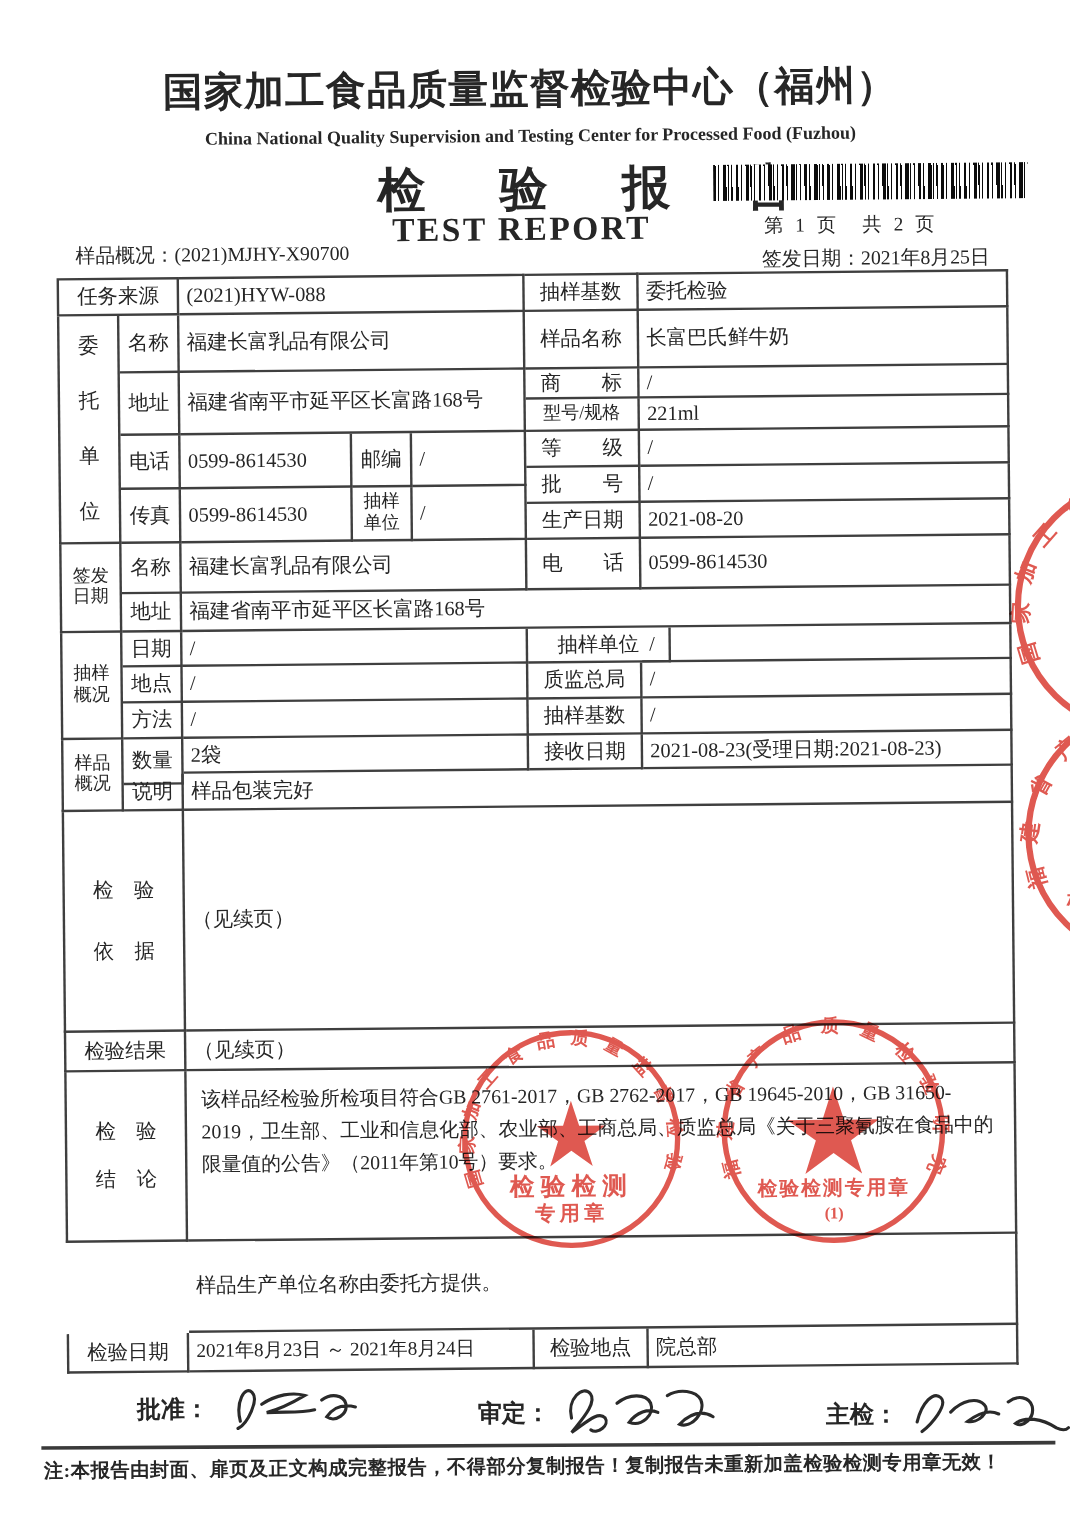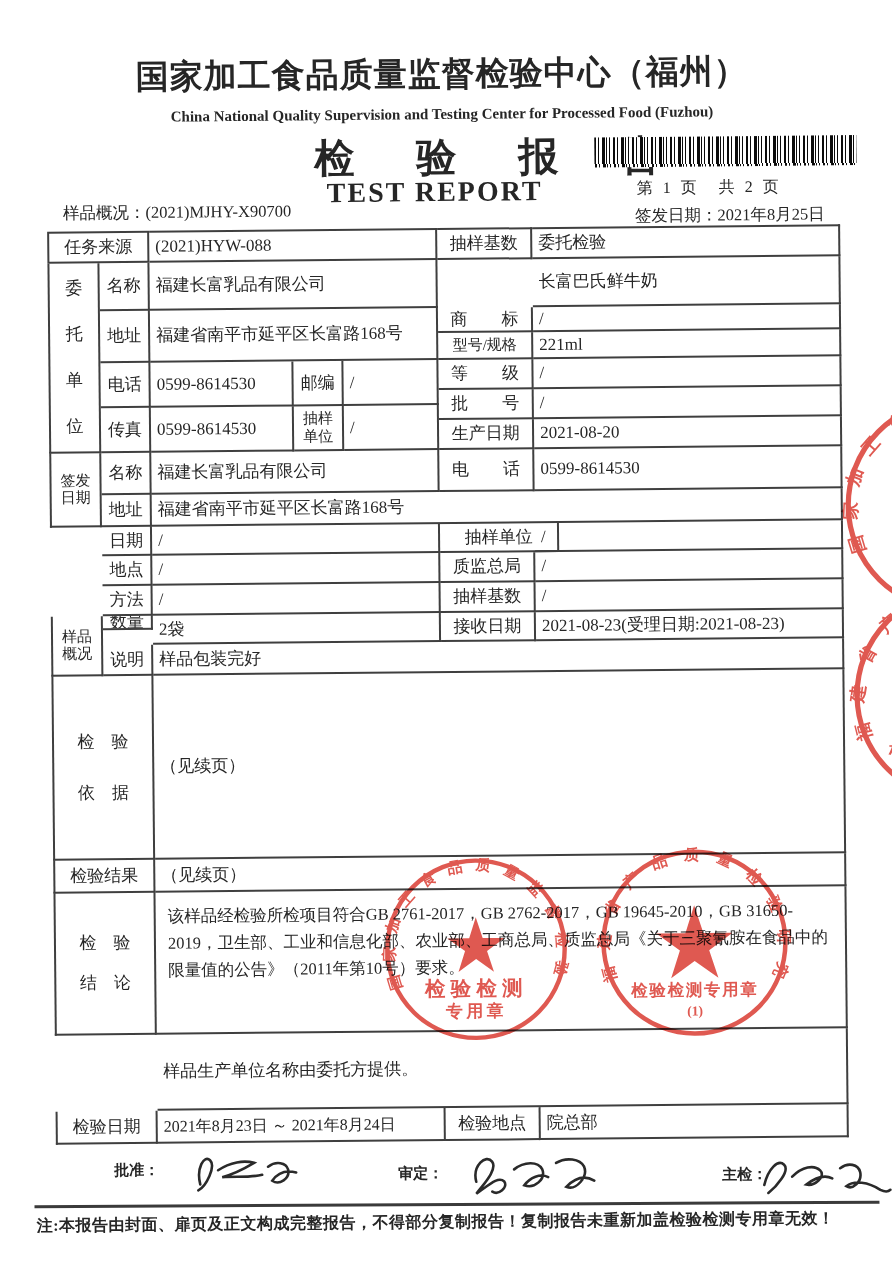--- a/index.html
+++ b/index.html
@@ -29,21 +29,21 @@
   .tl{border-top:2.5px solid #3f3f3f;}
   .ll{border-left:2.5px solid #3f3f3f;}
   .c{justify-content:center;text-align:center;}
   .v{justify-content:flex-start;}
   .vlab{width:22px;margin:0 auto;word-break:break-all;text-align:center;}
   .wrap2{width:38px;margin:0 auto;word-break:break-all;text-align:center;}
   .small{font-size:15px;line-height:1.15;}
   .col2{flex-direction:column;justify-content:space-around;align-items:center;}
   .mult{display:block;padding:10px 12px;line-height:27px;font-size:16.5px;align-items:flex-start;}
   
-  .siglabel{font-size:15px;font-weight:bold;}
+  .siglabel{font-size:20px;font-weight:bold;}
   .sig{stroke:#2a2a2a;stroke-width:2.6;fill:none;stroke-linecap:round;}
   .foot-line{left:28px;top:1203px;width:845px;height:3px;background:#3a3a3a;transform:rotate(0.25deg);}
   .foot-note{left:30px;top:1212px;width:850px;font-size:16px;font-weight:bold;letter-spacing:0.5px;}
   
   .stamp{position:absolute;mix-blend-mode:multiply;opacity:0.92;}
   .stamp text{fill:#dd4b42;font-family:"Liberation Serif",serif;font-weight:bold;}
   .ring{fill:none;stroke:#dd4b42;stroke-width:5;}
   .star{fill:#dd4b42;}
 </style>
 </head>
@@ -69,20 +69,21 @@
     <div class="cell c tl ll" style="left:50px;top:228px;width:102px;height:32px">任务来源</div>
     <div class="cell v tl" style="left:152px;top:228px;width:288px;height:32px">(2021)HYW-088</div>
     <div class="cell c tl" style="left:440px;top:228px;width:95px;height:32px">抽样基数</div>
     <div class="cell v tl" style="left:535px;top:228px;width:308px;height:32px">委托检验</div>
 
     <div class="cell c ll" style="left:50px;top:260px;width:52px;height:190px">
         <div class="vlab" style="line-height:46px">委托单位</div>
       </div>
     <div class="cell c" style="left:102px;top:260px;width:50px;height:48px">名称</div>
     <div class="cell v" style="left:152px;top:260px;width:288px;height:48px">福建长富乳品有限公司</div>
+    <div class="cell c" style="left:440px;top:260px;width:95px;height:48px">样品名称</div>
     <div class="cell v" style="left:535px;top:260px;width:308px;height:48px">长富巴氏鲜牛奶</div>
 
     <div class="cell c" style="left:102px;top:308px;width:50px;height:52px">地址</div>
     <div class="cell v" style="left:152px;top:308px;width:288px;height:52px">福建省南平市延平区长富路168号</div>
     <div class="cell c" style="left:440px;top:308px;width:95px;height:25px">商　　标</div>
     <div class="cell v" style="left:535px;top:308px;width:308px;height:25px">/</div>
     <div class="cell c small" style="left:440px;top:333px;width:95px;height:27px">型号/规格</div>
     <div class="cell v" style="left:535px;top:333px;width:308px;height:27px">221ml</div>
 
     <div class="cell c" style="left:102px;top:360px;width:50px;height:45px">电话</div>
@@ -106,37 +107,40 @@
     <div class="cell c ll small" style="left:50px;top:450px;width:52px;height:74px">
         <div class="wrap2">签发日期</div>
       </div>
     <div class="cell c" style="left:102px;top:450px;width:50px;height:42px">名称</div>
     <div class="cell v" style="left:152px;top:450px;width:288px;height:42px">福建长富乳品有限公司</div>
     <div class="cell c" style="left:440px;top:450px;width:95px;height:42px">电　　话</div>
     <div class="cell v" style="left:535px;top:450px;width:308px;height:42px">0599-8614530</div>
     <div class="cell c" style="left:102px;top:492px;width:50px;height:32px">地址</div>
     <div class="cell v" style="left:152px;top:492px;width:691px;height:32px">福建省南平市延平区长富路168号</div>
 
+    <div class="cell c ll small" style="left:50px;top:524px;width:52px;height:89px">
+        <div class="wrap2">抽样概况</div>
+      </div>
     <div class="cell c" style="left:102px;top:524px;width:50px;height:29px">日期</div>
     <div class="cell v" style="left:152px;top:524px;width:288px;height:29px">/</div>
     <div class="cell c" style="left:440px;top:524px;width:119px;height:29px">抽样单位</div>
     <div class="cell v" style="left:535px;top:524px;width:308px;height:29px">/</div>
     <div class="cell c" style="left:102px;top:553px;width:50px;height:30px">地点</div>
     <div class="cell v" style="left:152px;top:553px;width:288px;height:30px">/</div>
     <div class="cell c" style="left:440px;top:553px;width:95px;height:30px">质监总局</div>
     <div class="cell v" style="left:535px;top:553px;width:308px;height:30px">/</div>
     <div class="cell c" style="left:102px;top:583px;width:50px;height:30px">方法</div>
     <div class="cell v" style="left:152px;top:583px;width:288px;height:30px">/</div>
     <div class="cell c" style="left:440px;top:583px;width:95px;height:30px">抽样基数</div>
     <div class="cell v" style="left:535px;top:583px;width:308px;height:30px">/</div>
 
     <div class="cell c ll small" style="left:50px;top:613px;width:52px;height:60px">
         <div class="wrap2">样品概况</div>
       </div>
-    <div class="cell c" style="left:102px;top:613px;width:50px;height:14px">数量</div>
+    <div class="cell c" style="left:102px;top:613px;width:50px;height:38px">数量</div>
     <div class="cell v" style="left:152px;top:613px;width:288px;height:29px">2袋</div>
     <div class="cell c" style="left:440px;top:613px;width:95px;height:29px">接收日期</div>
     <div class="cell v" style="left:535px;top:613px;width:308px;height:29px">2021-08-23(受理日期:2021-08-23)</div>
     <div class="cell c" style="left:102px;top:642px;width:50px;height:31px">说明</div>
     <div class="cell v" style="left:152px;top:642px;width:691px;height:31px">样品包装完好</div>
 
     <div class="cell col2 ll" style="left:50px;top:673px;width:102px;height:184px;padding:40px 0">
       <span>检　验</span>
         <span>依　据</span>
     </div>
@@ -160,21 +164,21 @@
   </div>
 
   <div class="abs siglabel" style="left:108px;top:1158px">批准：</div>
   <svg class="abs" style="left:172px;top:1138px" width="140" height="62" viewBox="0 0 140 62">
     <path class="sig" d="M22,44 C18,28 26,14 32,20 C38,26 28,46 20,50 M40,30 C52,22 66,20 76,23 C64,30 52,35 44,37 C58,36 72,38 84,35 M90,27 C98,21 108,23 110,30 C112,39 101,46 94,41 C99,34 107,30 118,33"></path>
   </svg>
   <div class="abs siglabel" style="left:392px;top:1164px">审定：</div>
   <svg class="abs" style="left:452px;top:1142px" width="150" height="64" viewBox="0 0 150 64">
     <path class="sig" d="M18,40 C14,24 28,12 34,20 C40,28 24,44 18,52 C30,44 40,34 46,40 C50,46 40,54 34,50 M56,28 C66,20 80,20 84,28 C88,38 76,48 66,44 C72,36 82,32 90,36 M98,22 C108,16 122,18 126,26 C130,36 118,50 108,46 C116,38 126,34 136,40"></path>
   </svg>
-  <div class="abs siglabel" style="left:716px;top:1168px">主检：</div>
+  <div class="abs siglabel" style="left:682px;top:1168px">主检：</div>
   <svg class="abs" style="left:742px;top:1146px" width="150" height="64" viewBox="0 0 150 64">
     <path class="sig" d="M16,42 C20,26 30,16 36,22 C42,28 28,44 20,50 M44,34 C54,24 66,22 72,28 C78,34 66,44 58,42 C66,36 76,32 84,36 M92,26 C100,20 110,22 112,30 C114,40 104,48 98,44 C106,38 120,40 132,48 C136,50 140,50 142,48"></path>
   </svg>
 
   <div class="abs foot-line"></div>
   <div class="abs foot-note">注:本报告由封面、扉页及正文构成完整报告，不得部分复制报告！复制报告未重新加盖检验检测专用章无效！</div>
 
   <svg class="stamp" style="left:362px;top:852px" width="220" height="195" viewBox="0 0 220 220">
     <circle class="ring" cx="110" cy="110" r="100"></circle>
     <path id="rp1" d="M 30,158 A 92,92 0 1 1 190,158" fill="none"></path>

